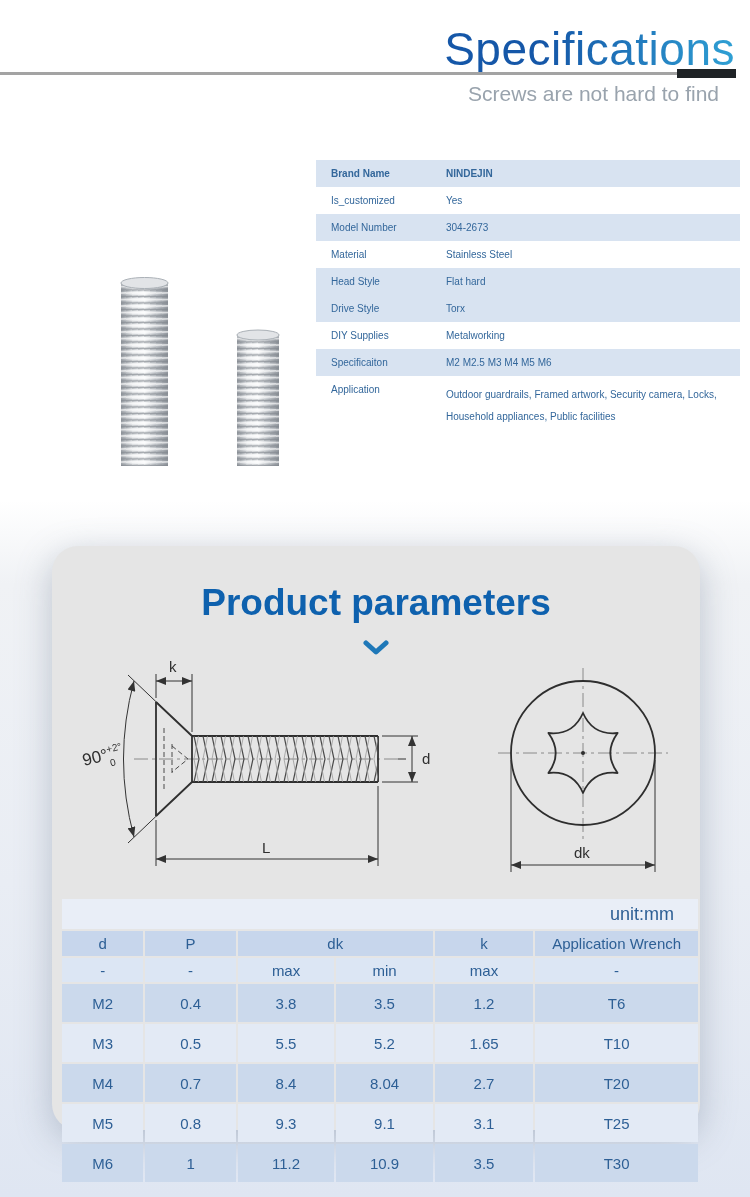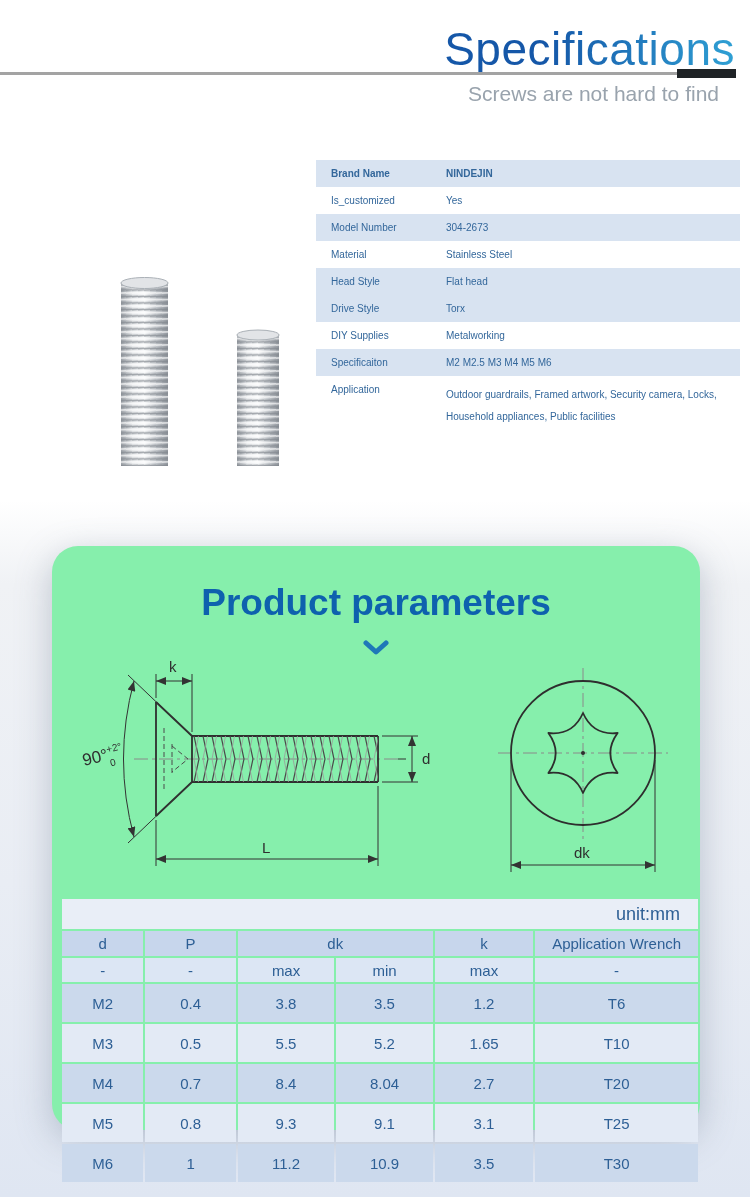--- a/index.html
+++ b/index.html
@@ -42,38 +42,38 @@
   .spec-label { width:130px; padding-left:15px; flex:none; }
   .spec-value { flex:1; padding-right:22px; line-height:22px; }
 
   
   .bottom-bg {
     left:0; top:500px; width:750px; height:697px;
     background:linear-gradient(180deg,#ffffff 0%, #f0f2f5 12%, #e9edf4 55%, #dfe6f2 100%);
   }
   .card {
     left:52px; top:546px; width:648px; height:584px;
-    background:#86efac; border-radius:26px;
+    background:#e5e5e5; border-radius:26px;
     box-shadow:0 10px 35px rgba(125,137,158,.45);
   }
   .pp-title {
     top:36px; left:0; width:100%; text-align:center;
     font-size:37px; font-weight:700; color:var(--pp-title);
   }
   .pp-chevron { top:94px; left:50%; transform:translateX(-50%); }
 
   .draw-left  { left:24px;  top:112px; }
   .draw-right { left:424px; top:114px; }
   .tech text { font-family:"Liberation Sans", sans-serif; fill:#2f2f2f; }
 
   
   .unit-band {
     left:10px; top:353px; width:636px; height:30px; line-height:30px;
     background:var(--unit-band); color:var(--tbl-text);
-    text-align:right; padding-right:18px; font-size:18px;
+    text-align:right; padding-right:24px; font-size:18px;
   }
   .param-grid {
     left:10px; top:385px; width:636px;
     display:grid; grid-template-columns:81fr 90fr 96fr 96fr 98fr 162fr;
     gap:2px; font-size:15px; color:var(--tbl-text); text-align:center;
   }
   .pcell { display:flex; align-items:center; justify-content:center; }
   .ph { height:25px; background:var(--tbl-header); }
   .ps { height:24px; background:var(--tbl-sub); }
   .pd { height:38px; }
@@ -163,21 +163,21 @@
     <div class="spec-row stripe">
       <div class="spec-label">Model Number</div>
       <div class="spec-value">304-2673</div>
     </div>
     <div class="spec-row">
       <div class="spec-label">Material</div>
       <div class="spec-value">Stainless Steel</div>
     </div>
     <div class="spec-row stripe">
       <div class="spec-label">Head Style</div>
-      <div class="spec-value">Flat head</div>
+      <div class="spec-value">Flat hard</div>
     </div>
     <div class="spec-row stripe">
       <div class="spec-label">Drive Style</div>
       <div class="spec-value">Torx</div>
     </div>
     <div class="spec-row">
       <div class="spec-label">DIY Supplies</div>
       <div class="spec-value">Metalworking</div>
     </div>
     <div class="spec-row stripe">

